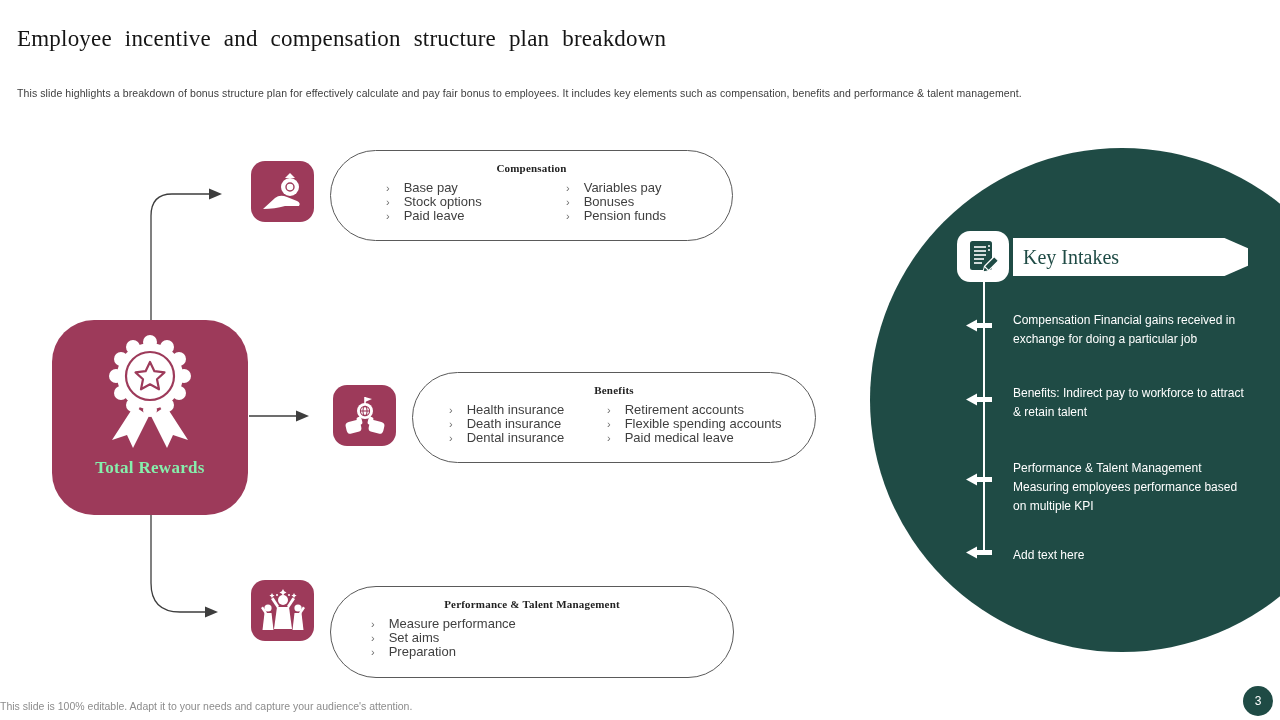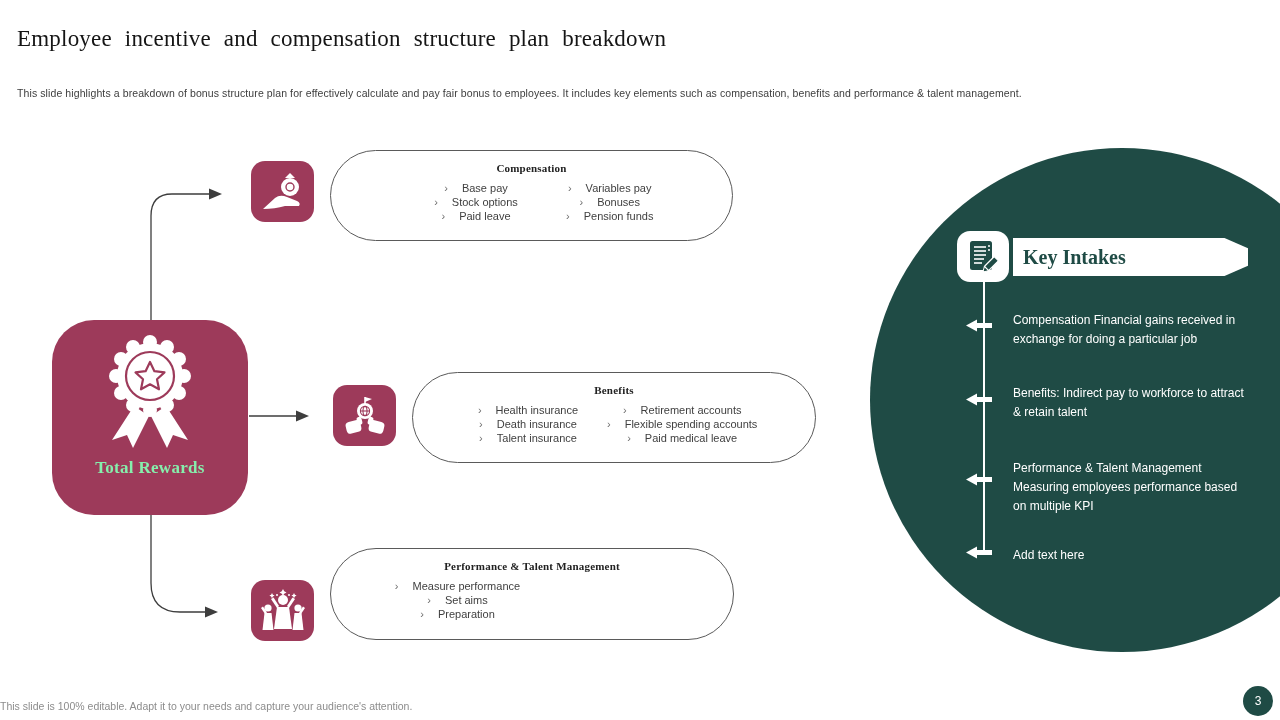--- a/index.html
+++ b/index.html
@@ -36,54 +36,54 @@
   }
   .tile-comp{left:251px;top:161px;}
   .tile-ben{left:333px;top:385px;}
   .tile-perf{left:251px;top:580px;}
   
   .bbox{
     position:absolute;background:#fff;border:1px solid #5a5a5a;border-radius:46px;
   }
   .b0{left:330px;top:150px;width:401px;height:89px;}
   .b1{left:412px;top:372px;width:402px;height:89px;}
-  .b2{left:330px;top:548px;width:402px;height:90px;}
+  .b2{left:330px;top:586px;width:402px;height:90px;}
   .btitle{
     text-align:center;margin-top:11px;font-family:"Liberation Serif",serif;
     font-weight:bold;font-size:11px;color:#222;letter-spacing:.2px;
   }
   .bcols{display:flex;margin-top:7px;}
   .b0 .bcols{padding-left:55px;}
   .b1 .bcols{padding-left:36px;}
   .b2 .bcols{padding-left:40px;}
   .bcol{list-style:none;margin:0;padding:0;}
   .b0 .bcol:first-child{width:180px;}
   .b1 .bcol:first-child{width:158px;}
   .b2 .bcol:first-child{width:173px;}
   .bcol li{
-    font-size:11px;color:#3f3f3f;line-height:14px;display:flex;justify-content:center;
+    font-size:13px;color:#3f3f3f;line-height:14px;display:flex;
   }
   .bcol li::before{
     content:"\203A";color:#6d6d6d;font-size:11px;margin-right:14px;line-height:14px;
   }
   
   .green-circle{
     position:absolute;left:870px;top:148px;width:504px;height:504px;
     border-radius:50%;background:var(--green);
   }
   .ki-icon-tile{
     position:absolute;left:957px;top:231px;width:52px;height:51px;
     background:#fff;border-radius:13px;display:flex;align-items:center;justify-content:center;
   }
   .ki-banner{
     position:absolute;left:1013px;top:238px;width:235px;height:38px;background:#fff;
     clip-path:polygon(0 0,90% 0,100% 27%,100% 73%,90% 100%,0 100%);
   }
   .ki-banner span{
-    font-family:"Liberation Serif",serif;font-weight:bold;font-size:20px;
+    font-family:"Liberation Serif",serif;font-weight:normal;font-size:20px;
     color:var(--green);line-height:38px;padding-left:10px;display:inline-block;
   }
   .ki-line{position:absolute;left:983px;top:282px;width:2px;height:271px;background:#fff;}
   .ki-marker{position:absolute;left:966px;width:34px;height:13px;}
   .km0{top:319px;} .km1{top:393px;} .km2{top:473px;} .km3{top:546px;}
   .ki-item{
     position:absolute;left:1013px;width:232px;color:#fff;font-size:12px;line-height:19px;
   }
   .ki0{top:311px;} .ki1{top:384px;} .ki2{top:459px;} .ki3{top:546px;}
   .ki-item b{font-weight:normal;}
@@ -274,21 +274,21 @@
     <div class="btitle">Benefits</div>
     <div class="bcols">
       <ul class="bcol">
         <li>
             <span>Health insurance</span>
           </li>
         <li>
             <span>Death insurance</span>
           </li>
         <li>
-            <span>Talent insurance</span>
+            <span>Dental insurance</span>
           </li>
       </ul>
       <ul class="bcol">
         <li>
             <span>Retirement accounts</span>
           </li>
         <li>
             <span>Flexible spending accounts</span>
           </li>
         <li>

